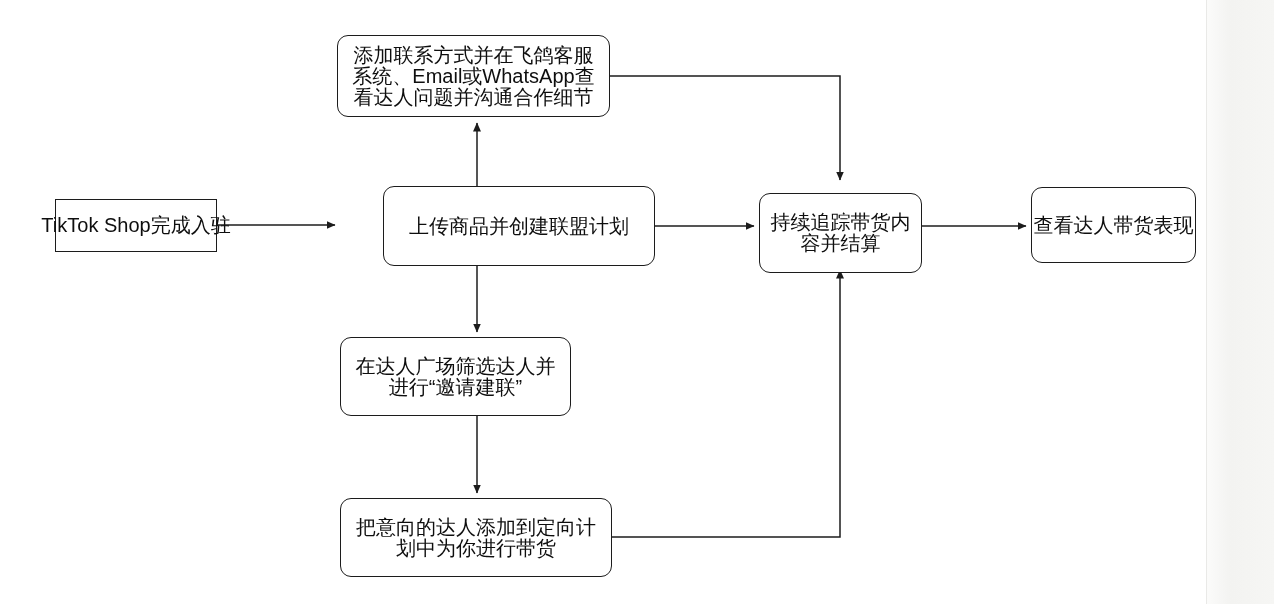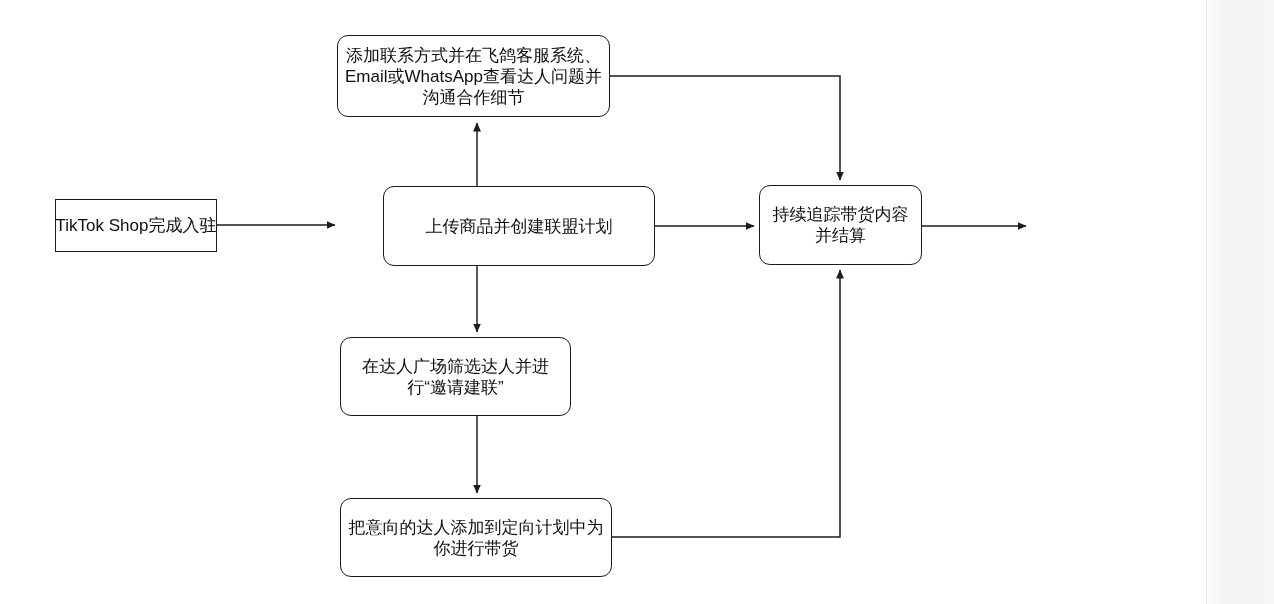--- a/index.html
+++ b/index.html
@@ -35,31 +35,31 @@
     position: absolute;
     box-sizing: border-box;
     display: flex;
     align-items: center;
     justify-content: center;
     text-align: center;
     background: #ffffff;
     border: 1.4px solid #1c1c1c;
     border-radius: 11px;
     color: #0e0e0e;
-    font-size: 17px;
+    font-size: 20px;
     line-height: 21px;
     padding: 4px 6px;
   }
   #n-entry        { left: 55px;  top: 199px; width: 162px; height: 53px; border-radius: 0; padding: 2px; }
   #n-entry .node-label { white-space: nowrap; }
   #n-contact      { left: 337px; top: 35px;  width: 273px; height: 82px; }
   #n-upload       { left: 340px; top: 186px; width: 272px; height: 80px; margin-left: 43px; }
   #n-square       { left: 340px; top: 337px; width: 231px; height: 79px; }
   #n-target       { left: 340px; top: 498px; width: 272px; height: 79px; justify-content: flex-end; }
-  #n-track        { left: 759px; top: 185px; width: 163px; height: 80px; }
+  #n-track        { left: 759px; top: 193px; width: 163px; height: 80px; }
   #n-performance  { left: 1031px;top: 187px; width: 165px; height: 76px; padding: 2px; }
   #n-performance .node-label { white-space: nowrap; }
 </style>
 </head>
 <body>
 
 <div class="canvas">
 
   <div class="page-edge"></div>
 
@@ -104,14 +104,17 @@
   </div>
 
   <div class="node" id="n-target">
     <span class="node-label">把意向的达人添加到定向计划中为你进行带货</span>
   </div>
 
   <div class="node" id="n-track">
     <span class="node-label">持续追踪带货内容并结算</span>
   </div>
 
+  <div class="node" id="n-performance">
+    <span class="node-label">查看达人带货表现</span>
+  </div>
 
 </div>
 
 </body></html>

